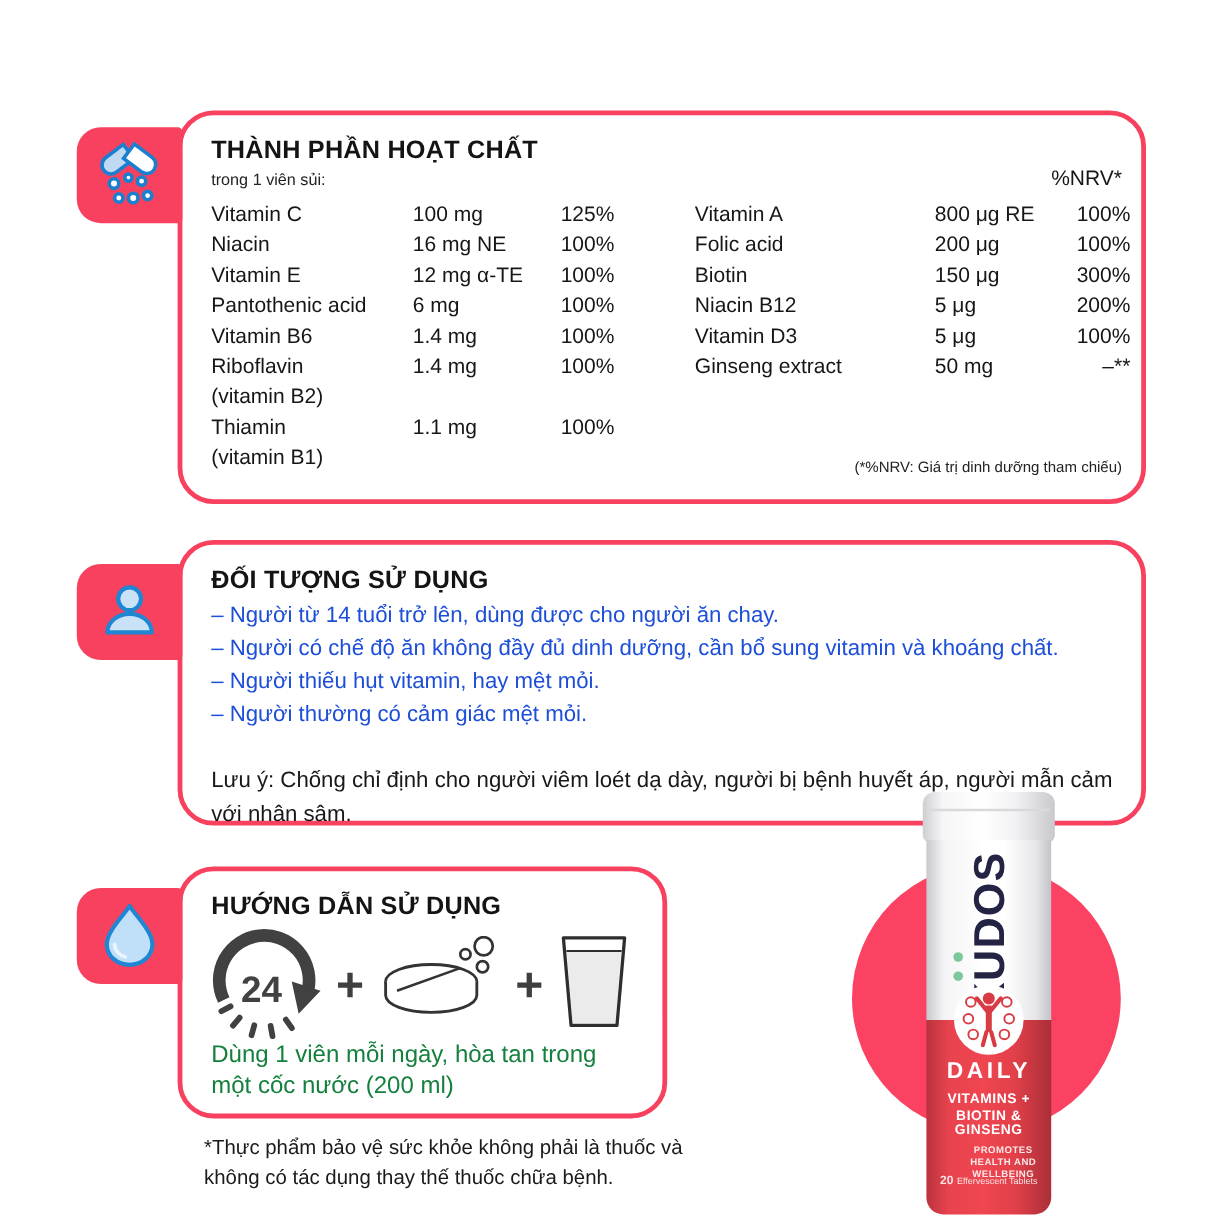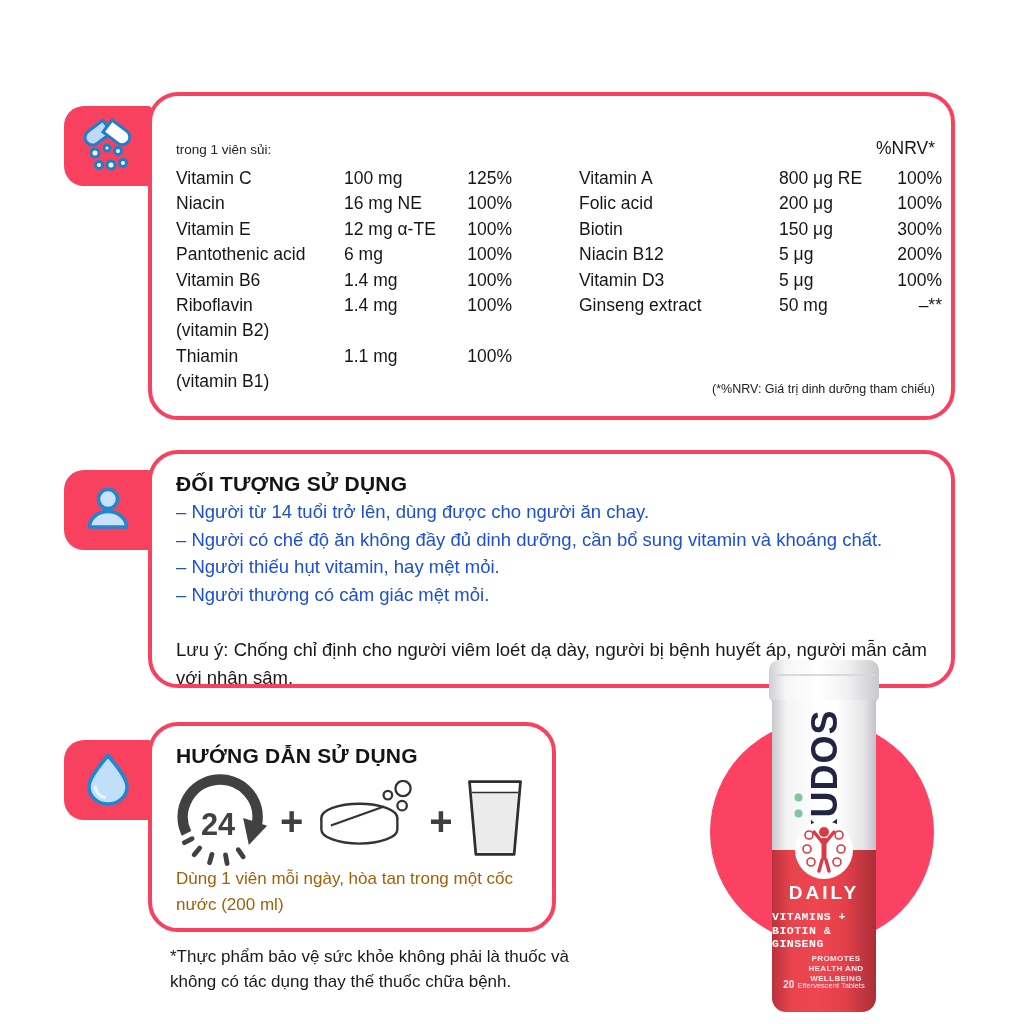--- a/index.html
+++ b/index.html
@@ -29,21 +29,21 @@
   .cell{white-space:nowrap;}
   .cell.pct{text-align:right;}
   .footnote{position:absolute;right:16px;bottom:20px;font-size:12.5px;color:#222;}
 
   .bullets{position:absolute;left:24px;top:44px;width:765px;font-size:18.5px;line-height:27.5px;color:#1d4ed8;}
   .bullet{margin:0;}
   .note{position:absolute;left:24px;top:182px;width:765px;font-size:18.5px;line-height:27.5px;color:#181818;}
 
   .usage-icons{position:absolute;left:22px;top:46px;width:360px;height:96px;display:flex;align-items:center;gap:10px;text-align:right;}
   .plus{font-size:40px;font-weight:700;color:#3F3F3F;line-height:1;margin-top:2px;}
-  .instruction{position:absolute;left:24px;top:140px;width:345px;font-size:17px;line-height:26px;color:#a16207;margin:0;}
+  .instruction{position:absolute;left:24px;top:140px;width:345px;font-size:20px;line-height:26px;color:#15803d;margin:0;}
 
   .disclaimer{position:absolute;left:170px;top:944px;width:420px;font-size:17px;line-height:25px;color:#1a1a1a;z-index:2;}
 
   
   .circle{position:absolute;left:710px;top:720px;width:224px;height:224px;border-radius:50%;background:#FB4263;z-index:1;}
   .tube{position:absolute;left:772px;top:660px;width:104px;height:352px;z-index:4;}
   .cap{position:absolute;left:-3px;top:0;width:110px;height:42px;
        background:linear-gradient(90deg,#cfcfd3,#f6f6f8 15%,#ffffff 45%,#f2f2f4 70%,#c9c9cd);
        border-radius:10px 10px 6px 6px;}
   .cap::after{content:"";position:absolute;left:4px;top:14px;width:102px;height:2px;background:#d9d9dc;border-radius:2px;}
@@ -51,32 +51,33 @@
        background:linear-gradient(90deg,#c9c9cd,#f4f4f6 14%,#ffffff 45%,#ffffff 62%,#e6e6e9 88%,#c2c2c7);}
   .tube-red{position:absolute;left:0;top:190px;width:104px;height:162px;border-radius:0 0 14px 14px;
        background:linear-gradient(90deg,#b9333c,#e8434e 18%,#ef4650 45%,#e2404a 70%,#ab2f38);}
   .logo-wrap{position:absolute;left:0;top:44px;width:104px;height:146px;display:flex;align-items:center;justify-content:center;}
   .logo-inner{position:relative;transform:rotate(-90deg);font-size:36px;font-weight:700;letter-spacing:1px;color:#232343;white-space:nowrap;}
   .umlaut{position:absolute;top:-9px;left:27px;width:24px;display:flex;justify-content:space-between;}
   .umlaut i{width:8px;height:8px;border-radius:50%;background:#7CC79B;}
   .notch{position:absolute;left:23px;top:-29px;width:58px;height:58px;border-radius:50%;background:#ffffff;
          display:flex;align-items:center;justify-content:center;}
   .daily{position:absolute;left:0;top:32px;width:100%;text-align:center;color:#fff;font-size:19px;font-weight:700;letter-spacing:3px;}
-  .vits{position:absolute;left:0;width:100%;text-align:left;color:#fff;font-size:11.5px;font-weight:700;letter-spacing:.5px;font-family:Liberation Mono, monospace;}
+  .vits{position:absolute;left:0;width:100%;text-align:center;color:#fff;font-size:11.5px;font-weight:700;letter-spacing:.5px;}
   .vits1{top:60px;} .vits2{top:74px;}
   .promotes{position:absolute;left:0;top:104px;width:100%;text-align:center;color:rgba(255,255,255,.88);font-size:8px;font-weight:700;line-height:10px;letter-spacing:.4px;padding-left:24px;}
   .tabs-count{position:absolute;left:0;top:130px;width:100%;text-align:center;color:rgba(255,255,255,.85);font-size:7.5px;line-height:9px;}
   .tabs-count b{font-size:10px;margin-right:3px;}
 </style>
 </head>
 <body>
 
 <div class="canvas">
 
   <section class="card card1">
+    <h1 class="section-title">THÀNH PHẦN HOẠT CHẤT</h1>
     <div class="subtitle">trong 1 viên sủi:</div>
     <div class="nrv-header">%NRV*</div>
 
     <div class="tbl tbl-left">
       <div class="cell name">Vitamin C</div>
       <div class="cell amt">100 mg</div>
       <div class="cell pct">125%</div>
 
       <div class="cell name">Niacin</div>
       <div class="cell amt">16 mg NE</div>

